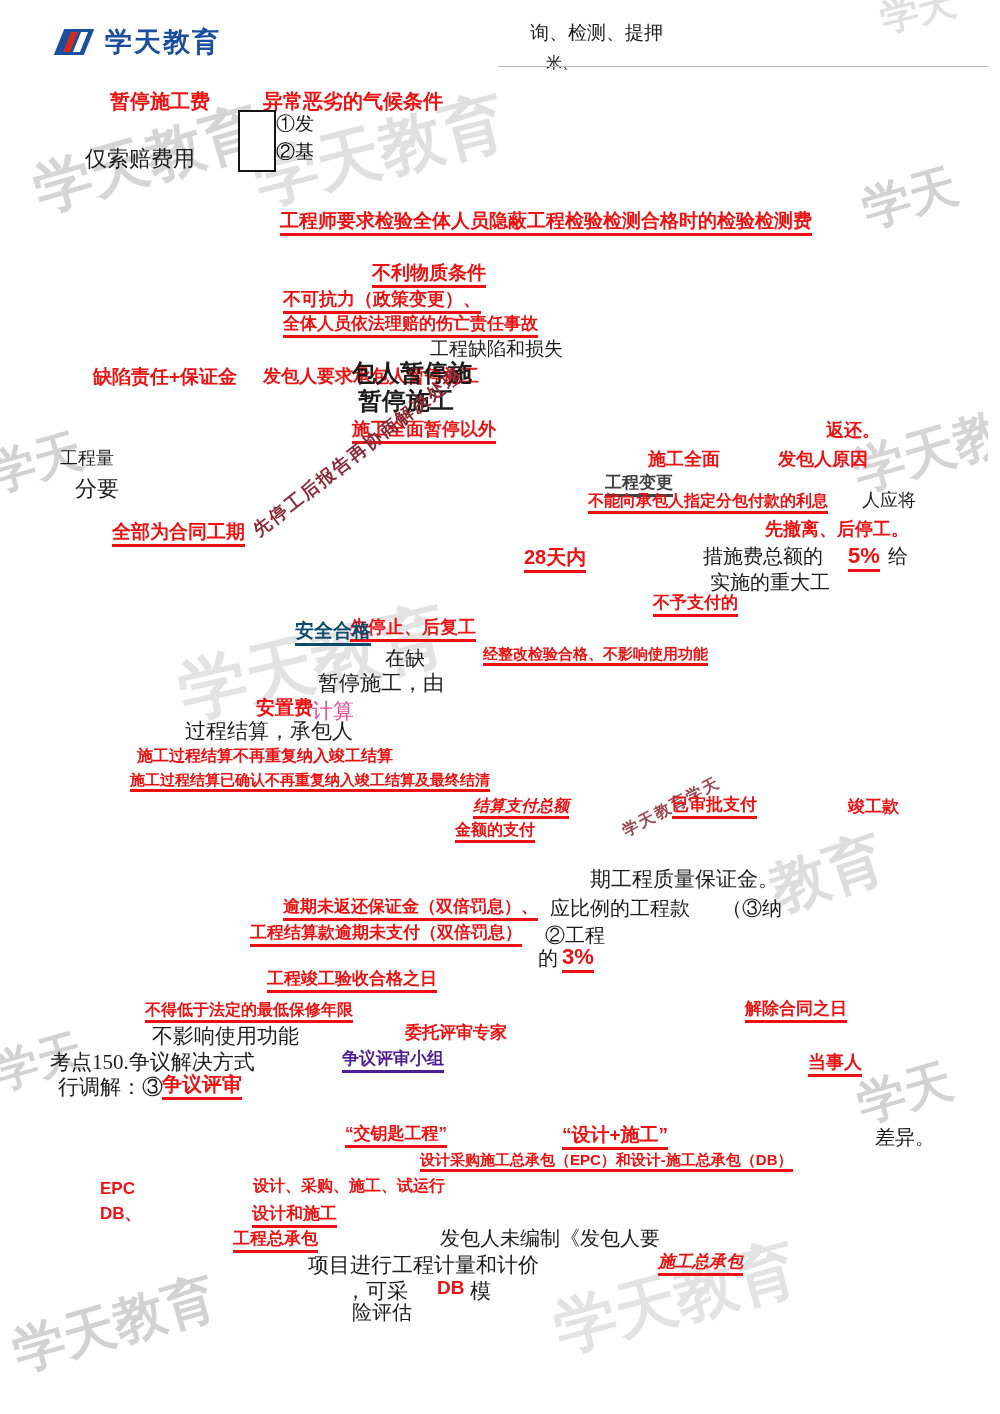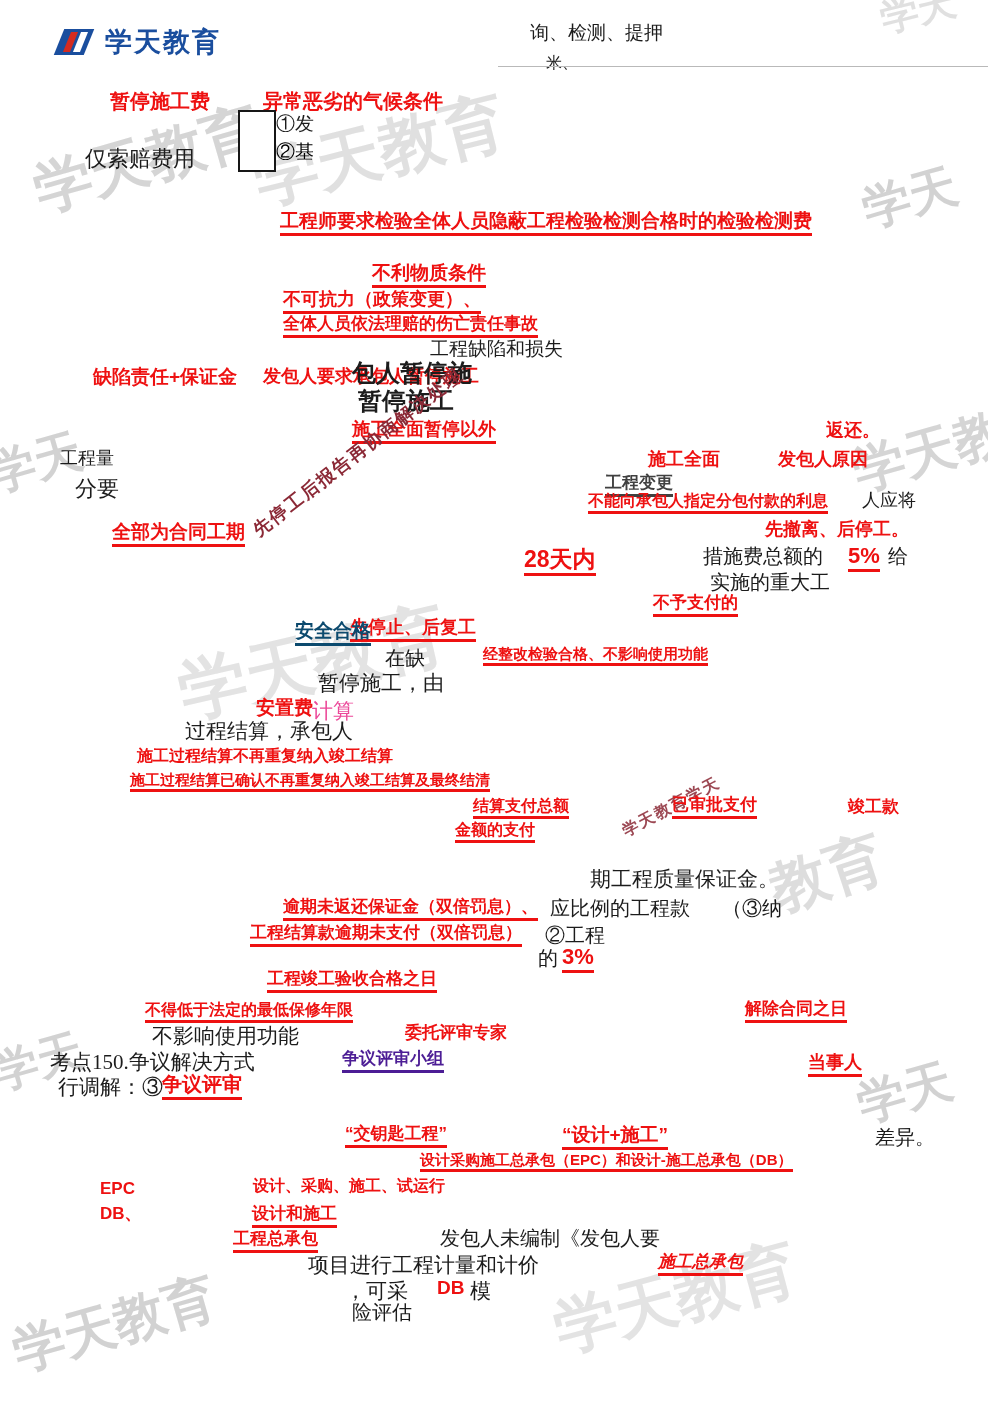--- a/index.html
+++ b/index.html
@@ -75,36 +75,36 @@
       <span class="frag sans b u" style="left: 605px; top: 473px; font-size: 17px; color: #404040;">工程变更</span>
       <span class="frag sans b u" style="left: 588px; top: 492px; font-size: 16px; color: rgb(238, 17, 17);">不能向承包人指定分包付款的利息</span>
       <span class="frag serif" style="left: 862px; top: 490px; font-size: 18px; color: rgb(28, 28, 28);">人应将</span>
       <span class="frag sans b" style="left: 765px; top: 519px; font-size: 18px; color: rgb(238, 17, 17);">先撤离、后停工。</span>
       <span class="frag serif" style="left: 703px; top: 545px; font-size: 20px; color: rgb(28, 28, 28);">措施费总额的</span>
       <span class="frag sans b u" style="left: 848px; top: 543px; font-size: 22px; color: rgb(238, 17, 17);">5%</span>
       <span class="frag serif" style="left: 888px; top: 545px; font-size: 20px; color: rgb(28, 28, 28);">给</span>
       <span class="frag serif" style="left: 710px; top: 571px; font-size: 20px; color: rgb(28, 28, 28);">实施的重大工</span>
       <span class="frag sans b u" style="left: 653px; top: 593px; font-size: 17px; color: rgb(238, 17, 17);">不予支付的</span>
       <span class="frag sans b u" style="left: 112px; top: 521px; font-size: 19px; color: rgb(238, 17, 17);">全部为合同工期</span>
-      <span class="frag sans b u" style="left: 524px; top: 546px; font-size: 23px; color: rgb(238, 17, 17);">28天内</span>
+      <span class="frag sans b u" style="left: 524px; top: 546px; font-size: 20px; color: rgb(238, 17, 17);">28天内</span>
       <span class="frag serif" style="left: 60px; top: 448px; font-size: 18px; color: rgb(28, 28, 28);">工程量</span>
       <span class="frag serif" style="left: 75px; top: 476px; font-size: 22px; color: rgb(28, 28, 28);">分要</span>
       <span class="frag sans b" style="left: 262px; top: 520px; font-size: 18px; color: rgb(139, 41, 54); transform: rotate(-38deg); transform-origin: left bottom; letter-spacing: 2px;">先停工后报告再协商解决处理</span>
       <span class="frag sans b" style="left: 628px; top: 822px; font-size: 16px; color: rgb(139, 41, 54); transform: rotate(-28deg); transform-origin: left bottom; opacity: 0.85; letter-spacing: 2px;">学天教育学天</span>
       <span class="frag sans b u" style="left: 350px; top: 617px; font-size: 18px; color: rgb(238, 17, 17);">先停止、后复工</span>
       <span class="frag sans b u" style="left: 295px; top: 620px; font-size: 19px; color: #0c4a6e;">安全合格</span>
       <span class="frag serif" style="left: 385px; top: 647px; font-size: 20px; color: rgb(28, 28, 28);">在缺</span>
       <span class="frag sans b u" style="left: 483px; top: 645px; font-size: 15px; color: rgb(238, 17, 17);">经整改检验合格、不影响使用功能</span>
       <span class="frag serif" style="left: 318px; top: 671px; font-size: 21px; color: rgb(28, 28, 28);">暂停施工，由</span>
       <span class="frag sans b" style="left: 256px; top: 697px; font-size: 19px; color: rgb(238, 17, 17);">安置费</span>
       <span class="frag serif" style="left: 312px; top: 699px; font-size: 21px; color: #ec4899;">计算</span>
       <span class="frag serif" style="left: 185px; top: 719px; font-size: 21px; color: rgb(28, 28, 28);">过程结算，承包人</span>
       <span class="frag sans b" style="left: 137px; top: 747px; font-size: 16px; color: rgb(238, 17, 17);">施工过程结算不再重复纳入竣工结算</span>
       <span class="frag sans b u" style="left: 130px; top: 771px; font-size: 15px; color: rgb(238, 17, 17);">施工过程结算已确认不再重复纳入竣工结算及最终结清</span>
-      <span class="frag sans b u" style="left: 473px; top: 797px; font-size: 16px; color: rgb(238, 17, 17);">结算支付总额</span>
+      <span class="frag sans b u" style="left: 473px; top: 797px; font-size: 16px; color: rgb(238, 17, 17); font-style: italic;">结算支付总额</span>
       <span class="frag sans b u" style="left: 455px; top: 821px; font-size: 16px; color: rgb(238, 17, 17);">金额的支付</span>
       <span class="frag sans b u" style="left: 672px; top: 795px; font-size: 17px; color: rgb(238, 17, 17);">已审批支付</span>
       <span class="frag sans b" style="left: 848px; top: 797px; font-size: 17px; color: rgb(238, 17, 17);">竣工款</span>
       <span class="frag serif" style="left: 590px; top: 867px; font-size: 21px; color: rgb(28, 28, 28);">期工程质量保证金。</span>
       <span class="frag serif" style="left: 550px; top: 897px; font-size: 20px; color: rgb(28, 28, 28);">应比例的工程款</span>
       <span class="frag serif" style="left: 722px; top: 897px; font-size: 20px; color: rgb(28, 28, 28);">（③纳</span>
       <span class="frag serif" style="left: 545px; top: 924px; font-size: 20px; color: rgb(28, 28, 28);">②工程</span>
       <span class="frag serif" style="left: 538px; top: 947px; font-size: 20px; color: rgb(28, 28, 28);">的</span>
       <span class="frag sans b u" style="left: 562px; top: 944px; font-size: 22px; color: rgb(238, 17, 17);">3%</span>
       <span class="frag sans b u" style="left: 283px; top: 897px; font-size: 17px; color: rgb(238, 17, 17);">逾期未返还保证金（双倍罚息）、</span>

